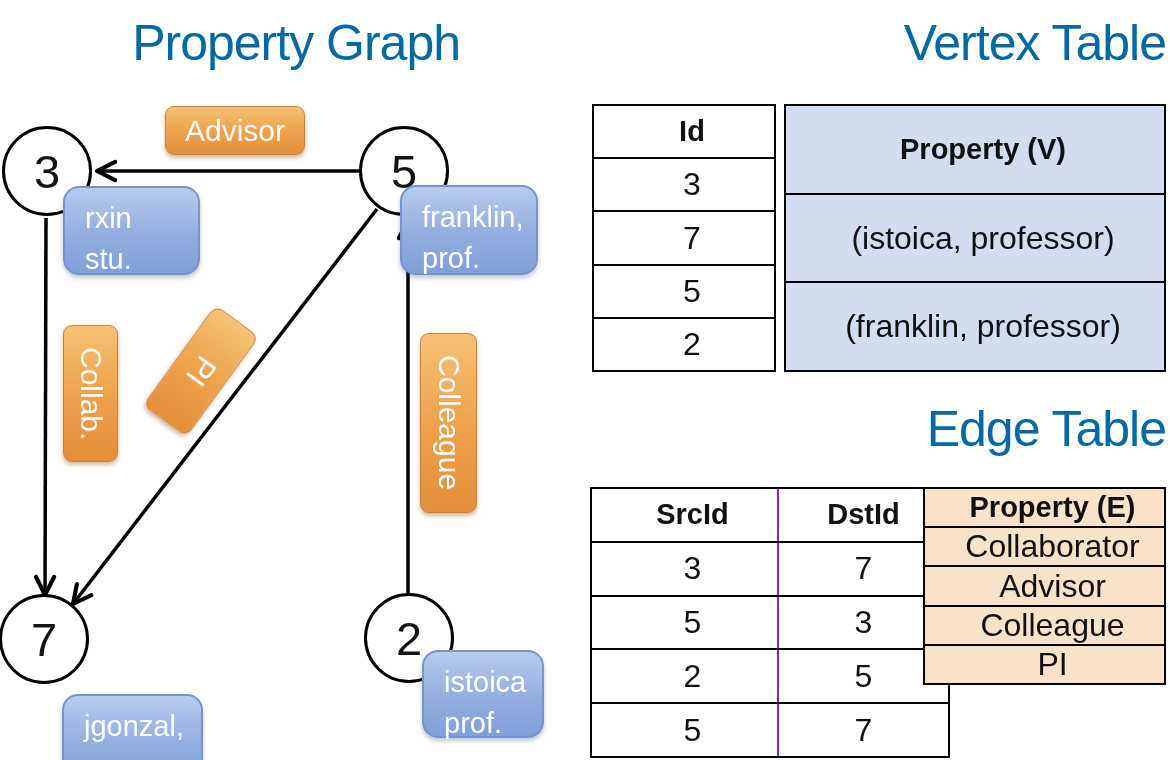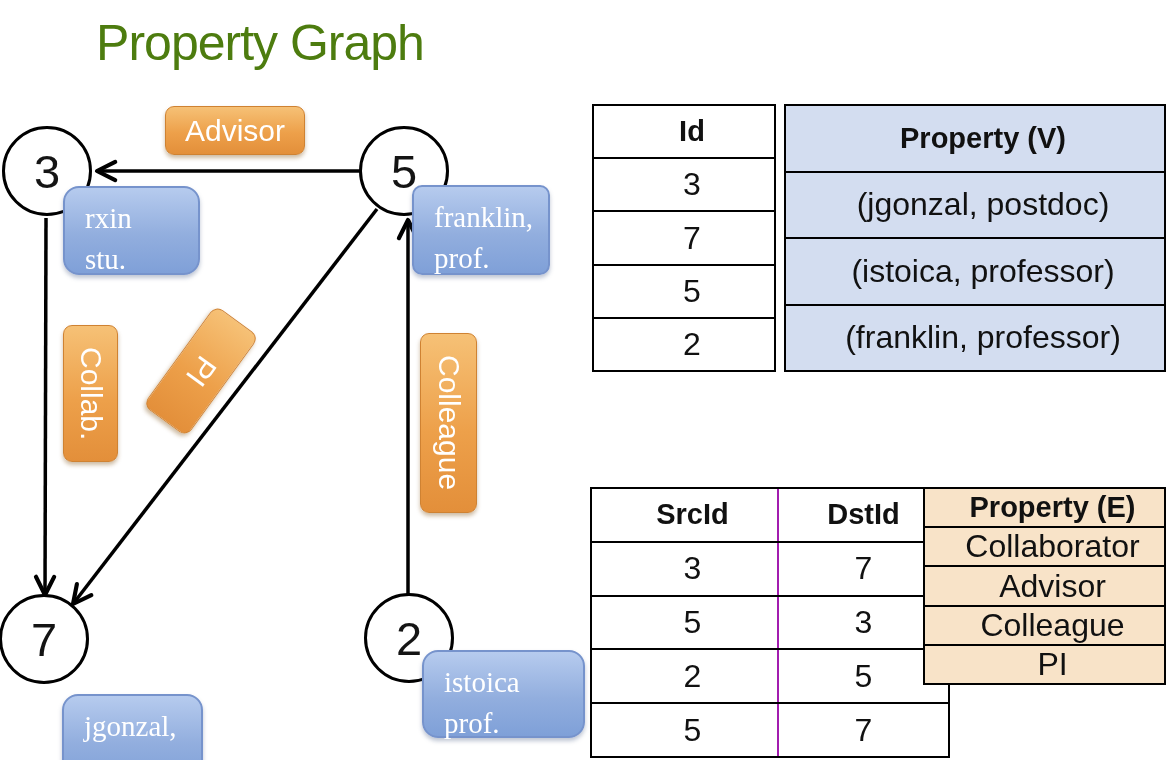--- a/index.html
+++ b/index.html
@@ -1,35 +1,35 @@
 <!DOCTYPE html>
 <html><head>
 <meta charset="utf-8">
 <style>
   html,body{margin:0;padding:0;background:#ffffff;}
   #canvas{
     position:relative; width:1170px; height:760px; overflow:hidden;
     font-family:"Liberation Sans", sans-serif; color:#111; background:#fff;
   }
   .big-title{
-    position:absolute; text-align:center; font-size:50px; font-weight:400;
-    letter-spacing:-1px; color:#4d7c0f; white-space:nowrap;
+    position:absolute; text-align:right; font-size:50px; font-weight:400;
+    letter-spacing:-1px; color:#0369a1; white-space:nowrap;
   }
   
   #edge-svg{position:absolute; left:0; top:0; width:585px; height:760px;}
   .vcircle{
     position:absolute; width:84px; height:84px; border:3.5px solid #000;
     border-radius:50%; background:#fff; display:flex; align-items:center;
     justify-content:center; font-size:47px; font-weight:400; color:#141414;
   }
   .vbox{
     position:absolute; border-radius:16px; color:#fff; font-size:29px; line-height:1.4;
     padding:10px 10px 8px 20px; box-sizing:border-box;
     background:linear-gradient(180deg,#b6cbee 0%,#92aede 55%,#7fa0d8 100%);
-    border:2px solid #7693cc; box-shadow:0 3px 4px rgba(70,90,130,0.35);font-family:Liberation Serif, serif;
+    border:2px solid #7693cc; box-shadow:0 3px 4px rgba(70,90,130,0.35);
   }
   .ebox{
     position:absolute; border-radius:9px; color:#fff; font-size:30px;
     display:flex; align-items:center; justify-content:center; box-sizing:border-box;
     background:linear-gradient(180deg,#f6c176 0%,#eda04a 55%,#e38f3a 100%);
     border:1px solid #cf8232; box-shadow:0 3px 4px rgba(130,85,25,0.4);
   }
   .ebox .vtext{writing-mode:vertical-rl;}
   
   .tbl{
@@ -79,61 +79,62 @@
     <span>7</span>
   </div>
   <div class="vcircle" style="left:364px; top:593px;">
     <span>2</span>
   </div>
 
   <div class="vbox" style="left:63px; top:186px; width:137px; height:89px;">
     <div>rxin</div>
     <div>stu.</div>
   </div>
-  <div class="vbox" style="left:412px; top:185px; width:138px; height:90px;border-radius:10px;">
+  <div class="vbox" style="left:400px; top:185px; width:138px; height:90px;">
     <div>franklin,</div>
     <div>prof.</div>
   </div>
   <div class="vbox" style="left:62px; top:650px; width:141px; height:90px;margin-top:44px;">
     <div>jgonzal,</div>
   </div>
-  <div class="vbox" style="left:422px; top:650px; width:163px; height:88px;">
+  <div class="vbox" style="left:422px; top:650px; width:122px; height:88px;">
     <div>istoica</div>
     <div>prof.</div>
   </div>
 
   <div class="ebox" style="left:165px; top:106px; width:140px; height:49px;">
     <span>Advisor</span>
   </div>
   <div class="ebox" style="left:63px; top:325px; width:55px; height:137px;">
     <span class="vtext">Collab.</span>
   </div>
   <div class="ebox" style="left:174px; top:309px; width:54px; height:124px; transform:rotate(36deg);">
     <span class="vtext">PI</span>
   </div>
   <div class="ebox" style="left:420px; top:333px; width:57px; height:180px;">
     <span class="vtext">Colleague</span>
   </div>
 
+  <div class="big-title" style="left:592px; top:14px; width:574px;">Vertex Table</div>
 
   <div class="tbl" style="left:592px; top:104px; width:184px; height:268px;">
     <div class="trow th">Id</div>
     <div class="trow">3</div>
     <div class="trow">7</div>
     <div class="trow">5</div>
     <div class="trow">2</div>
   </div>
 
   <div class="tbl" style="left:784px; top:104px; width:382px; height:268px;">
     <div class="trow th fill-blue">Property (V)</div>
-    <div class="trow fill-blue">(jgonzal, postdoc)</div>
     <div class="trow fill-blue">(istoica, professor)</div>
     <div class="trow fill-blue">(franklin, professor)</div>
   </div>
 
+  <div class="big-title" style="left:592px; top:400px; width:574px;">Edge Table</div>
 
   <div class="tbl" style="left:590px; top:487px; width:360px; height:271px;">
     <div class="trow th">
       <div class="cell">SrcId</div>
       <div class="cell">DstId</div>
     </div>
     <div class="trow">
       <div class="cell">3</div>
       <div class="cell">7</div>
     </div>

